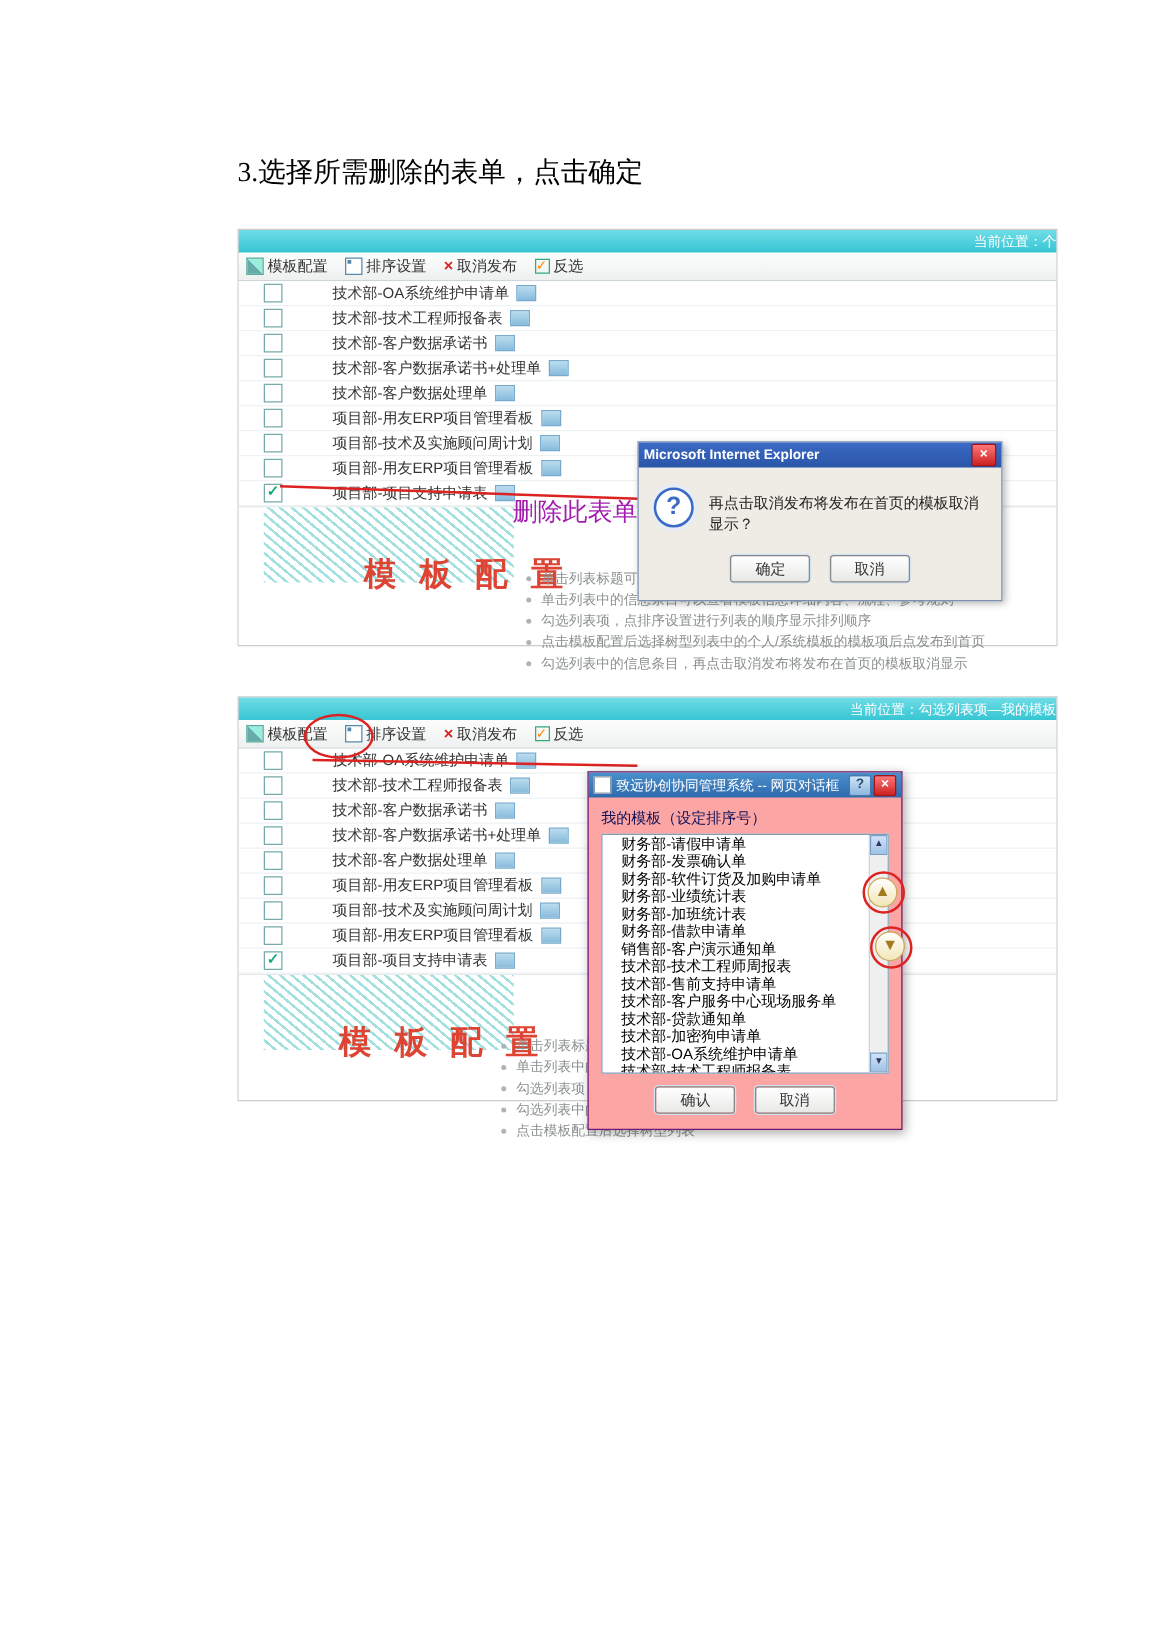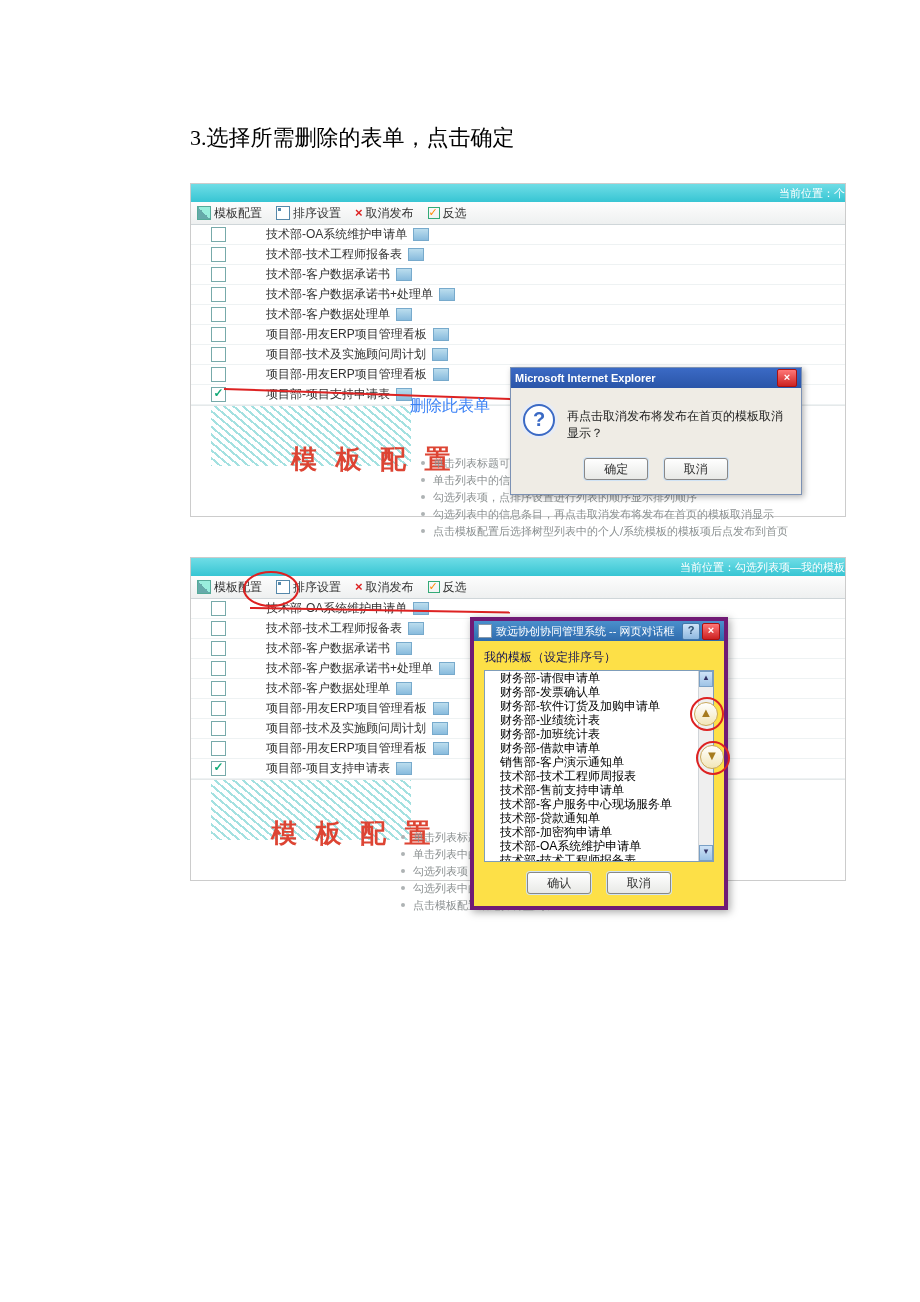--- a/index.html
+++ b/index.html
@@ -25,31 +25,31 @@
 .row .nm{color:#333}
 .row .pg{width:14px;height:11px;background:linear-gradient(#bde,#8bd);border:1px solid #7ac;margin-left:6px}
 .banner{height:110px;background:#fff;position:relative;border-top:1px solid #e5e9ea}
 .banner .art{position:absolute;left:20px;top:0;width:200px;height:60px;overflow:hidden}
 .banner .art .diag{position:absolute;width:300px;height:300px;background:repeating-linear-gradient(60deg,#9dd 0 2px,#fff 2px 6px);transform:rotate(-20deg);top:-140px;left:-60px;opacity:.9}
 .banner .btxt{position:absolute;left:100px;top:36px;font-size:26px;color:#d43;font-family:"STKaiti","KaiTi",serif;letter-spacing:6px;font-weight:bold}
 .banner .tips{position:absolute;left:190px;top:38px;right:10px;color:#8a8f90;font-size:11px;line-height:17px}
 .banner .tips li{list-style:none;position:relative;padding-left:12px}
 .banner .tips li:before{content:"";position:absolute;left:0;top:6px;width:4px;height:4px;border-radius:50%;background:#aeb3b4}
 .red-line{position:absolute;border-top:2px solid #d22;transform-origin:left center;z-index:5}
-.red-txt{position:absolute;color:#3b82f6;font-size:16px;font-family:Liberation Mono, monospace;z-index:6}
+.red-txt{position:absolute;color:#a21caf;font-size:20px;font-family:Liberation Mono, monospace;z-index:6}
 .red-circle{position:absolute;border:2px solid #d22;border-radius:50%;z-index:60}
 .ie-dlg{position:absolute;width:290px;background:#efece5;border:1px solid #7b91b4;box-shadow:2px 2px 6px rgba(0,0,0,.3);z-index:10}
 .ie-dlg .dlg-t{background:linear-gradient(#3b6ac5,#2a55a8);color:#fff;font-family:"Tahoma",sans-serif;font-size:11px;font-weight:bold;height:20px;display:flex;align-items:center;padding:0 4px;justify-content:space-between}
 .ie-dlg .dlg-t .xbtn{width:18px;height:16px;background:linear-gradient(#f77,#c22);border:1px solid #a11;color:#fff;text-align:center;line-height:14px;font-weight:bold;cursor:pointer;border-radius:2px}
 .ie-dlg .dlg-b{padding:16px 12px 10px 12px;display:flex;gap:12px;align-items:flex-start}
 .ie-dlg .qmark{width:28px;height:28px;border-radius:50%;background:#fff;border:2px solid #3b6ac5;color:#3b6ac5;font-size:20px;font-weight:bold;text-align:center;line-height:26px;box-shadow:0 0 0 3px #e8ecf4}
 .ie-dlg .msg{flex:1;font-size:12px;color:#222;padding-top:4px}
 .ie-dlg .dlg-bt{text-align:center;padding:6px 0 14px 0}
 .ie-dlg .btn,.sort-dlg .btn{display:inline-block;min-width:62px;height:20px;background:linear-gradient(#fff,#e8e9e6);border:1px solid #888;border-radius:3px;margin:0 6px;text-align:center;line-height:20px;font-size:12px;cursor:pointer;box-shadow:0 0 0 1px #d0e3f5}
-.sort-dlg{position:absolute;width:250px;background:#fde047;border:4px solid #701a75;box-shadow:2px 2px 8px rgba(0,0,0,.35);z-index:10}
+.sort-dlg{position:absolute;width:250px;background:#fca5a5;border:1px solid #701a75;box-shadow:2px 2px 8px rgba(0,0,0,.35);z-index:10}
 .sort-dlg .dlg-t{background:linear-gradient(#4a8fcc,#2f6bad);color:#fff;height:20px;display:flex;align-items:center;padding:0 4px;font-size:11px;justify-content:space-between}
 .sort-dlg .dlg-t .r{display:flex;align-items:center;gap:2px}
 .sort-dlg .dlg-t .q{width:16px;height:15px;background:linear-gradient(#cfe3f7,#8eb8e0);border:1px solid #4577a8;border-radius:2px;color:#2a4d72;text-align:center;font-weight:bold;line-height:13px;cursor:pointer}
 .sort-dlg .dlg-t .xbtn{width:16px;height:15px;background:linear-gradient(#f77,#c22);border:1px solid #a11;border-radius:2px;color:#fff;text-align:center;line-height:13px;cursor:pointer;font-weight:bold}
 .sort-dlg .lab{padding:8px 10px 4px 10px;color:#115;font-size:12px}
 .sort-dlg .listbox{margin:0 10px;border:1px solid #7f9db9;background:#fff;height:190px;overflow:hidden;position:relative}
 .sort-dlg .listbox .items{position:absolute;left:0;top:0;right:14px;bottom:0;overflow:hidden}
 .sort-dlg .listbox .opt{font-size:12px;color:#000;padding:0 15px;line-height:14px;white-space:nowrap}
 .sort-dlg .listbox .sb{position:absolute;right:0;top:0;bottom:0;width:14px;background:#efefef;border-left:1px solid #d0d4d8}
 .sort-dlg .listbox .sb .ar{height:14px;background:linear-gradient(#cfe3f7,#9ec3e6);border:1px solid #7aa0c5;text-align:center;line-height:11px;font-size:9px;color:#336}
@@ -135,30 +135,30 @@
         </div>
       <div class="banner">
         <div class="art">
             <div class="diag"></div>
           </div>
         <div class="btxt">模 板 配 置</div>
         <ul class="tips" id="tips3">
             <li>单击列表标题可以进行快速排序</li>
             <li>单击列表中的信息条目可以查看模板信息详细内容、流程、参考规则</li>
             <li>勾选列表项，点排序设置进行列表的顺序显示排列顺序</li>
+            <li>点击模板配置后选择树型列表中的个人/系统模板的模板项后点发布到首页</li>
             <li>勾选列表中的信息条目，再点击取消发布将发布在首页的模板取消显示</li>
-            <li>点击模板配置后选择树型列表中的个人/系统模板的模板项后点发布到首页</li>
           </ul>
       </div>
     </div>
 
     <div class="red-line" style="left:34px;top:205px;width:310px;transform:rotate(2deg)"></div>
     <div class="red-txt" style="left:220px;top:213px">删除此表单</div>
 
-    <div class="ie-dlg" style="left:320px;top:184px">
+    <div class="ie-dlg" style="left:320px;top:170px">
       <div class="dlg-t">
         <span>Microsoft Internet Explorer</span>
         <span class="xbtn">×</span>
       </div>
       <div class="dlg-b">
         <div class="qmark">?</div>
         <div class="msg">再点击取消发布将发布在首页的模板取消显示？</div>
       </div>
       <div class="dlg-bt">
         <span class="btn">确定</span>

